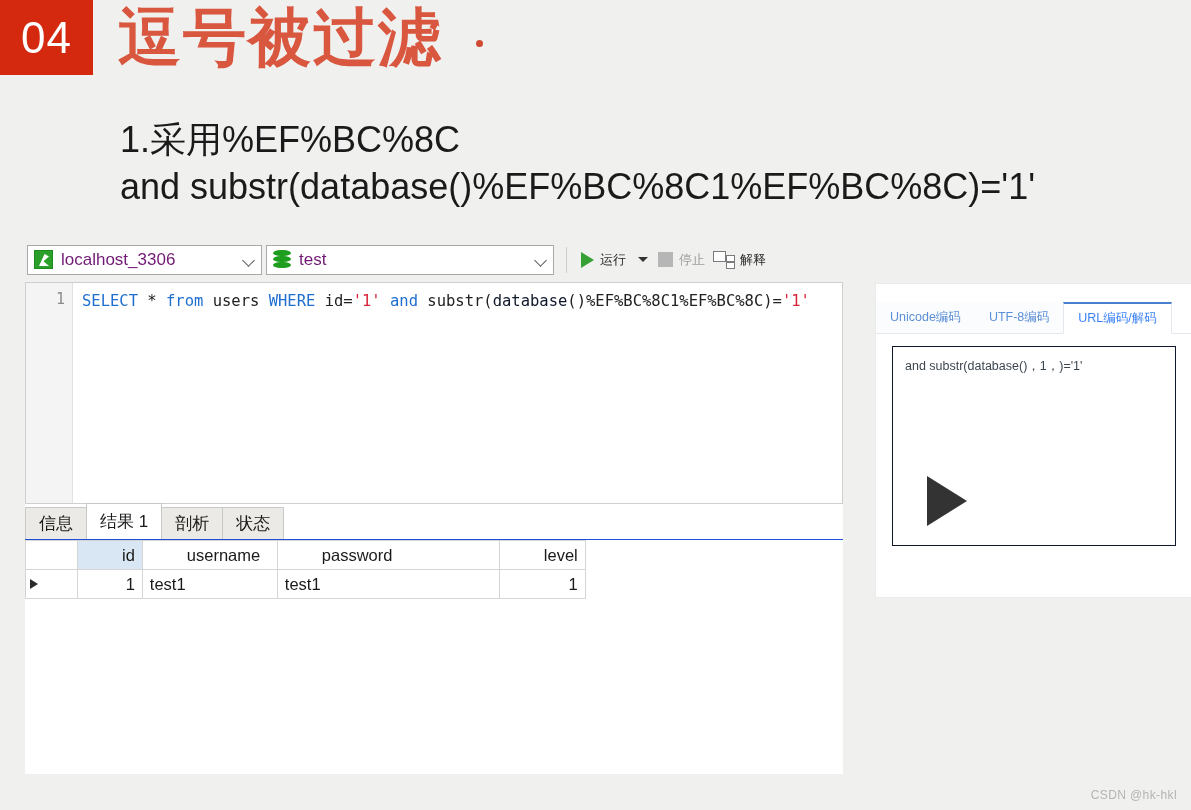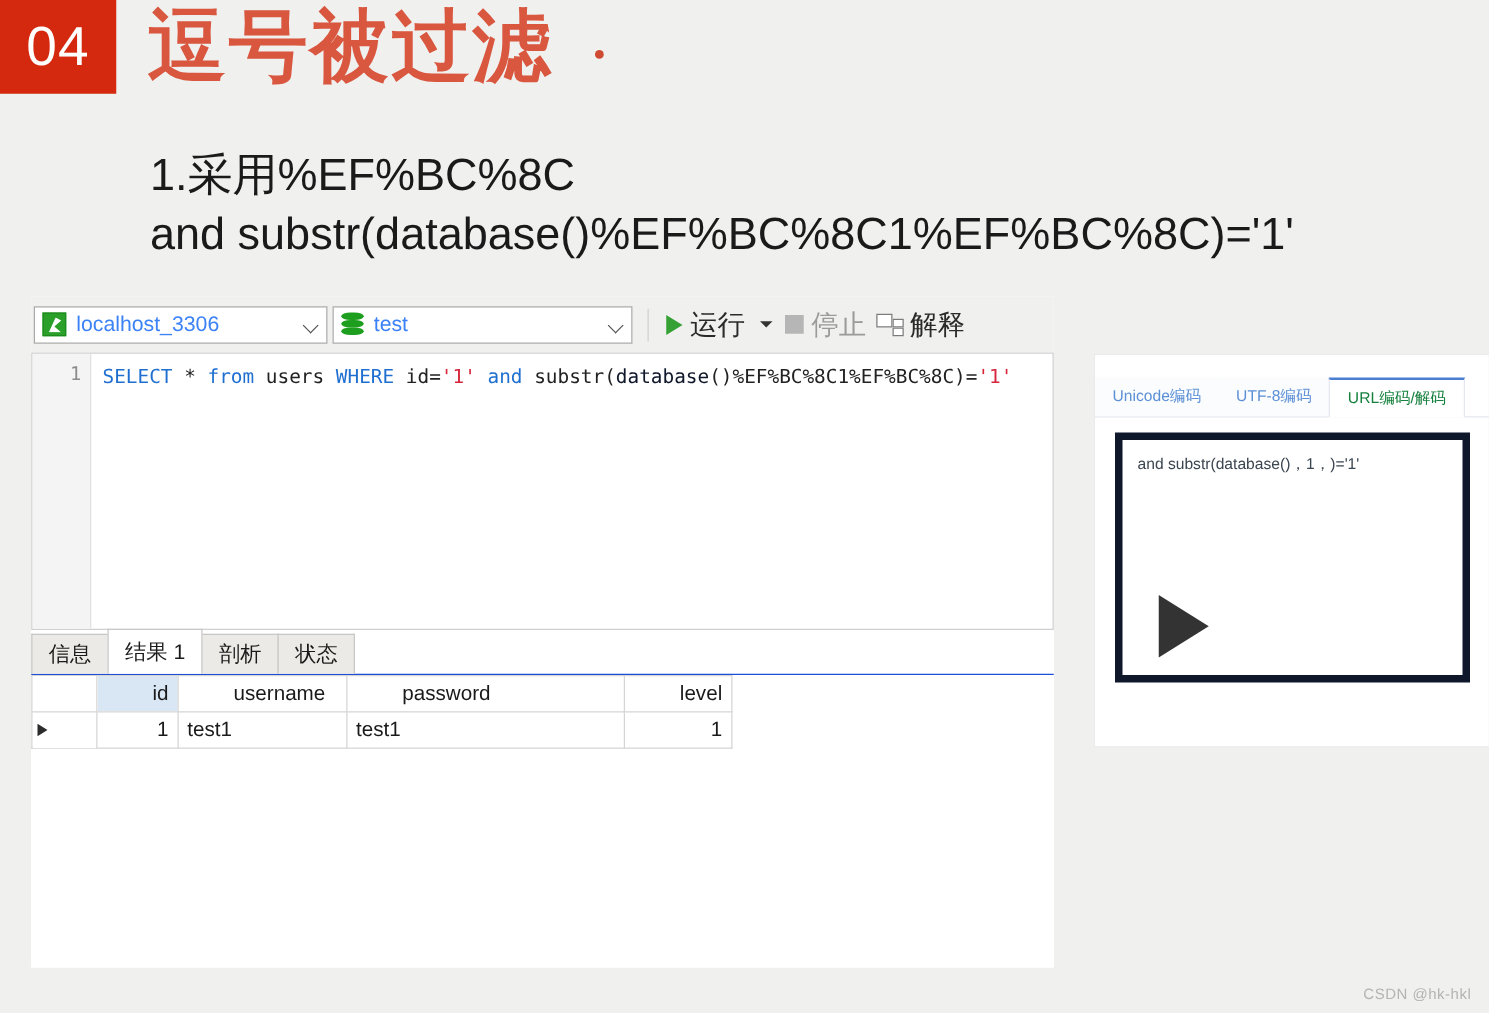--- a/index.html
+++ b/index.html
@@ -92,25 +92,25 @@
   .combo {
     height: 30px;
     background: #ffffff;
     border: 1px solid #a9a9a9;
     display: flex;
     align-items: center;
     box-sizing: border-box;
     padding: 0 4px 0 6px;
   }
   .combo.conn { width: 235px; }
-  .combo.db   { width: 240px; margin-left: 4px; }
+  .combo.db   { width: 288px; margin-left: 4px; }
   .combo .lbl {
     flex: 1;
     font-size: 17px;
-    color: #3b82f6;
+    color: #701a75;
     padding-left: 8px;
     white-space: nowrap;
     overflow: hidden;
   }
   .chev {
     width: 16px;
     height: 16px;
     position: relative;
     flex: none;
   }
@@ -161,21 +161,21 @@
     width: 1px;
     height: 26px;
     background: #cfcfcf;
     margin: 0 10px 0 12px;
   }
   .tb-btn {
     display: flex;
     align-items: center;
     height: 30px;
     padding: 0 4px;
-    font-size: 22px;
+    font-size: 13px;
     color: #2a2a2a;
     white-space: nowrap;
   }
   .tb-btn.disabled { color: #9b9b9b; }
   .tri-run {
     width: 0; height: 0;
     border-left: 13px solid #35a135;
     border-top: 8px solid transparent;
     border-bottom: 8px solid transparent;
     margin-right: 6px;
@@ -364,34 +364,34 @@
     display: flex;
     align-items: center;
     font-size: 12.5px;
     color: #5b8fd6;
     white-space: nowrap;
     background: #fbfcfe;
     box-sizing: border-box;
   }
   .enc-tab.active {
     background: #ffffff;
-    color: #15803d;
+    color: #3b82f6;
     border-top: 2px solid #4a7fd0;
     border-left: 1px solid #e4e7ed;
     border-right: 1px solid #e4e7ed;
     border-bottom: 1px solid #ffffff;
     margin-bottom: -1px;
   }
   .enc-box {
     position: absolute;
     left: 16px;
     top: 62px;
     width: 284px;
     height: 200px;
-    border: 6px solid #0f172a;
+    border: 1px solid #0f172a;
     background: #ffffff;
     box-sizing: border-box;
     padding: 10px 12px;
     font-size: 12.5px;
     color: #3c4650;
     line-height: 18px;
     overflow: hidden;
   }
   .cursor-play {
     position: absolute;

